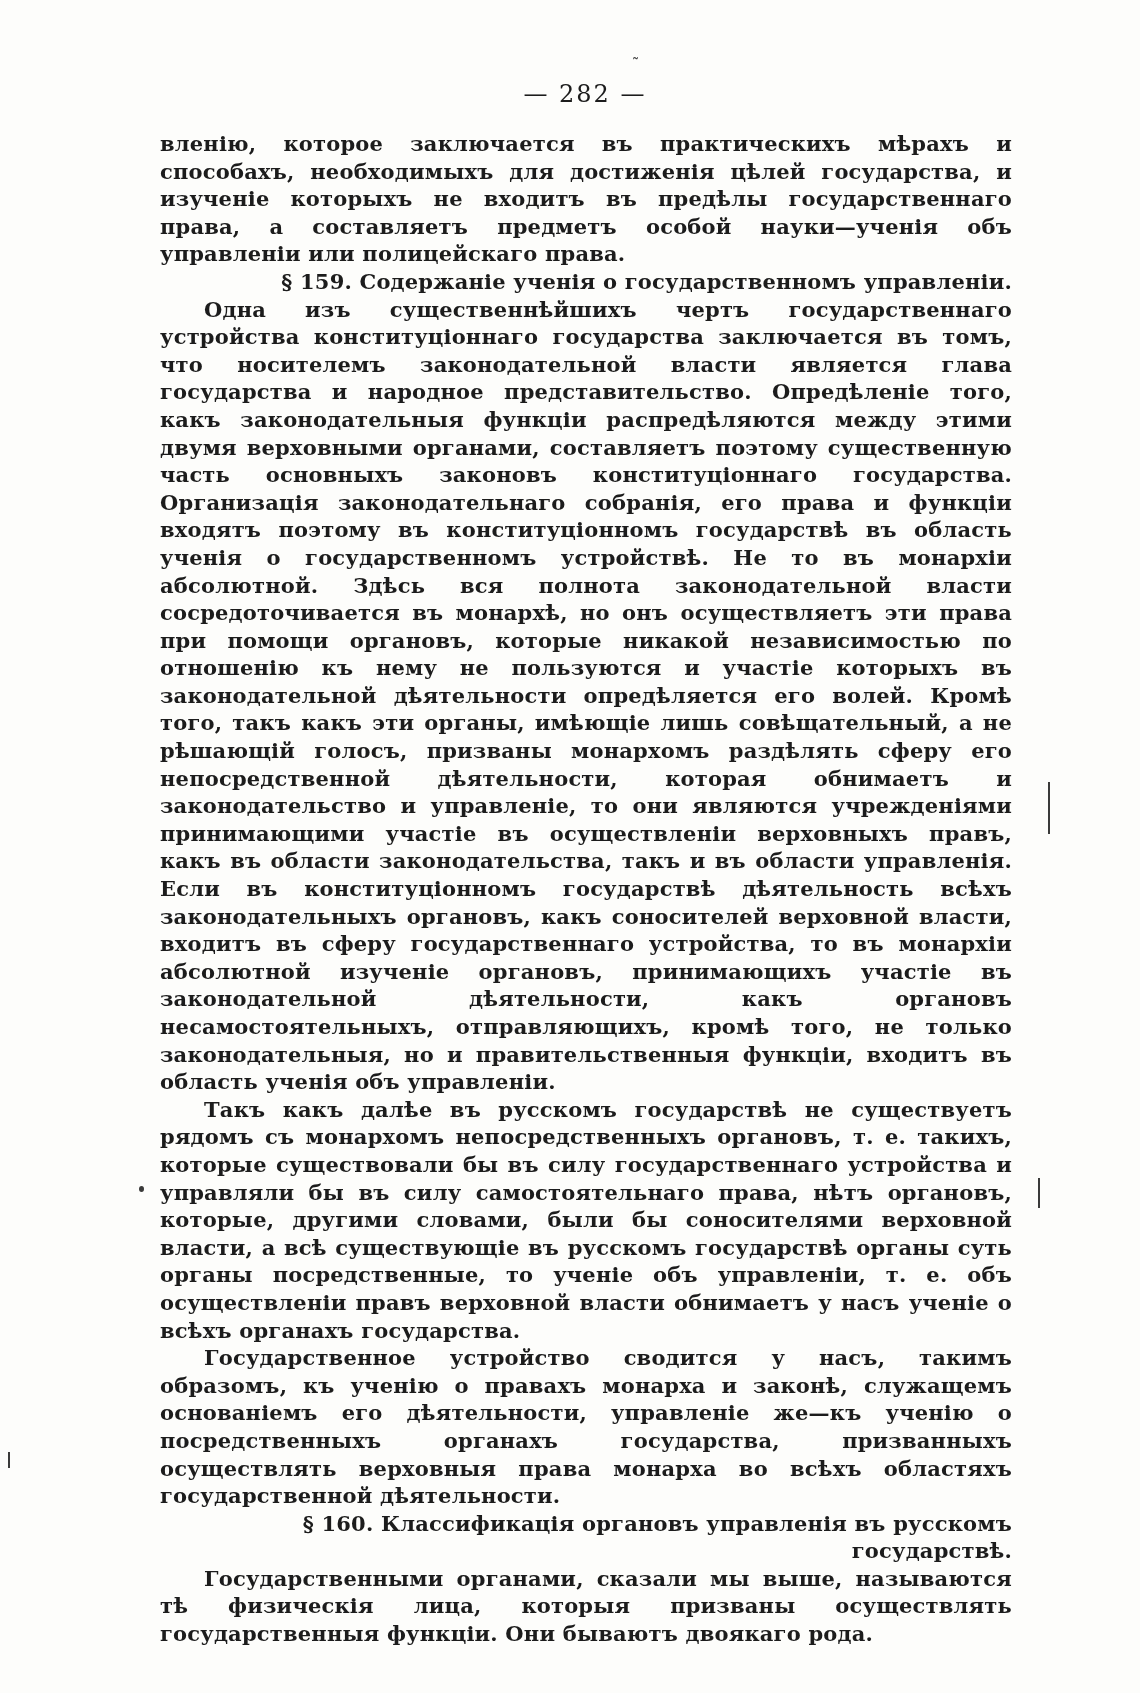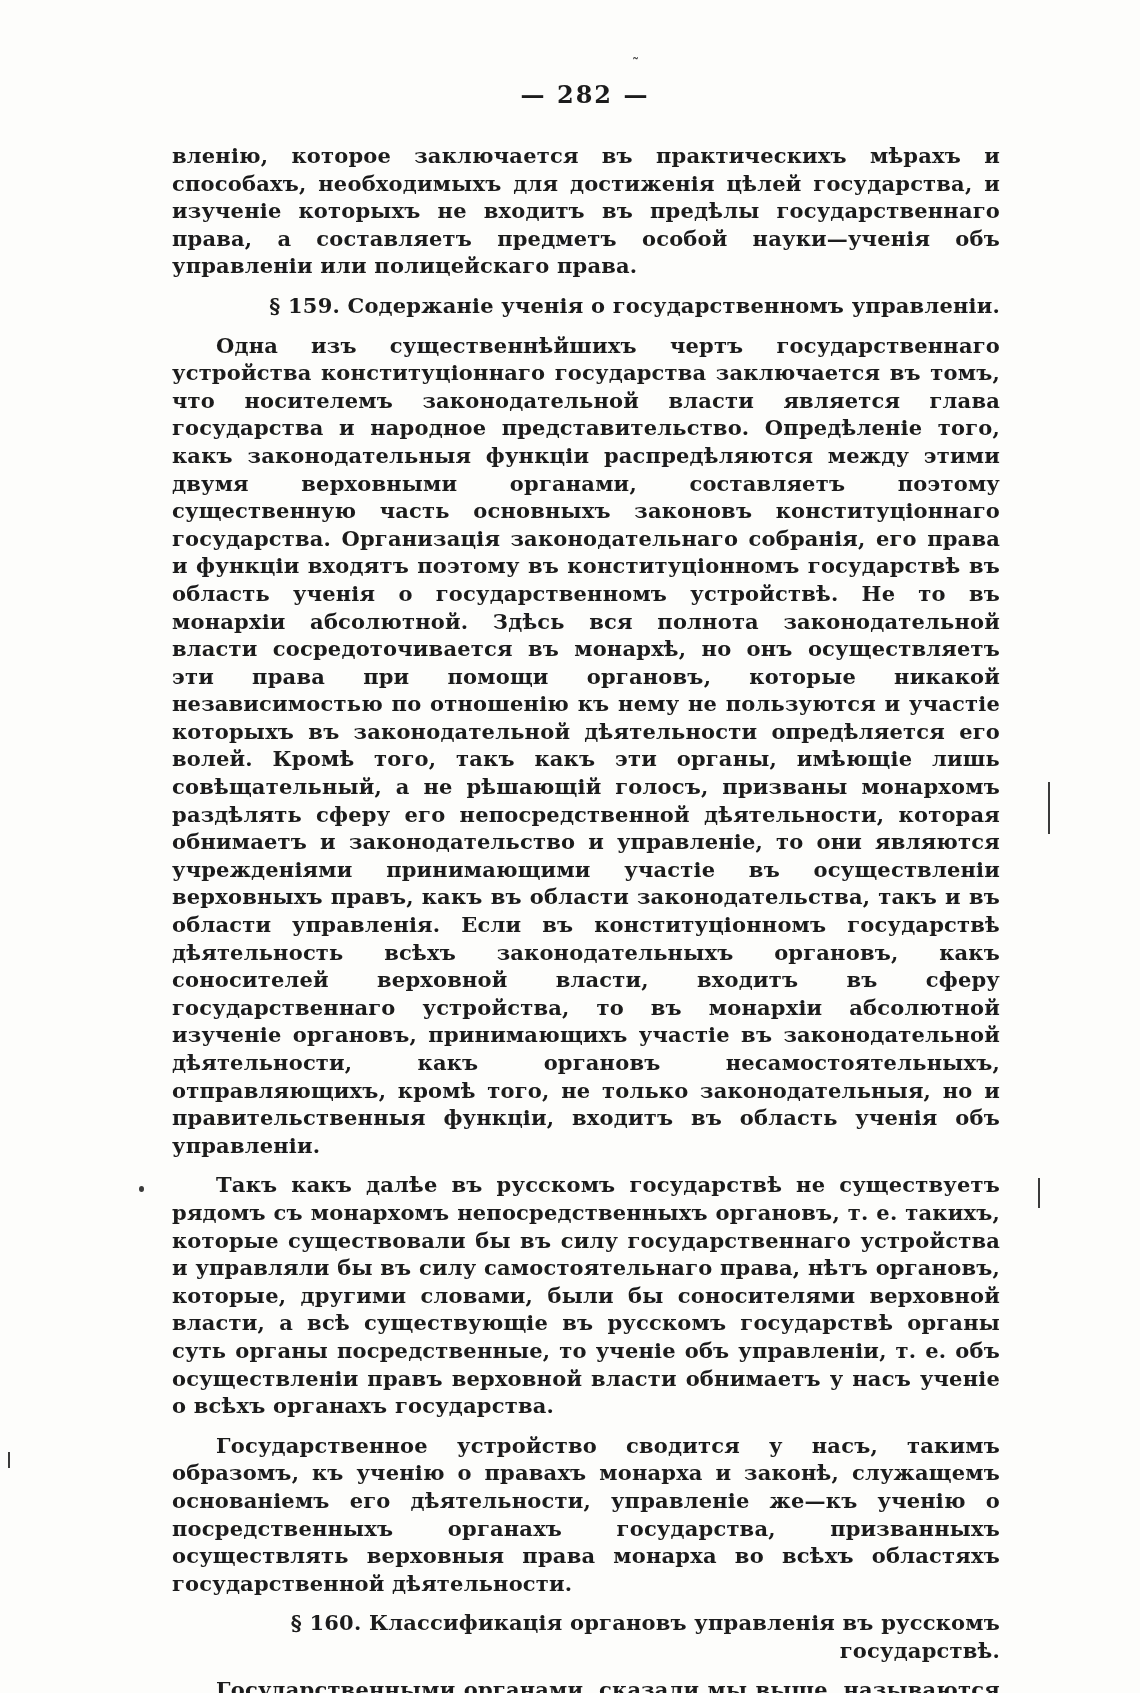--- a/index.html
+++ b/index.html
@@ -17,36 +17,36 @@
     font-family: "DejaVu Serif", "Liberation Serif", serif;
     color: #1c1c1c;
   }
   .page-number {
     position: absolute;
     top: 80px;
     left: 160px;
     width: 850px;
     text-align: center;
     font-size: 24px;
-    font-weight: bold;
+    font-weight: normal;
     letter-spacing: 2px;
   }
   .text-block {
     position: absolute;
     top: 130px;
     left: 160px;
     width: 852px;
     font-size: 21px;
     line-height: 27.6px;
     font-weight: bold;
     text-align: justify;
     letter-spacing: 0.2px;
   }
   .text-block p {
-    margin: 12px;
+    margin: 0;
     text-indent: 44px;
   }
   .text-block p.no-indent {
     text-indent: 0;
   }
   .text-block p.heading {
     text-align: right;
   }
   .italic {
   }

